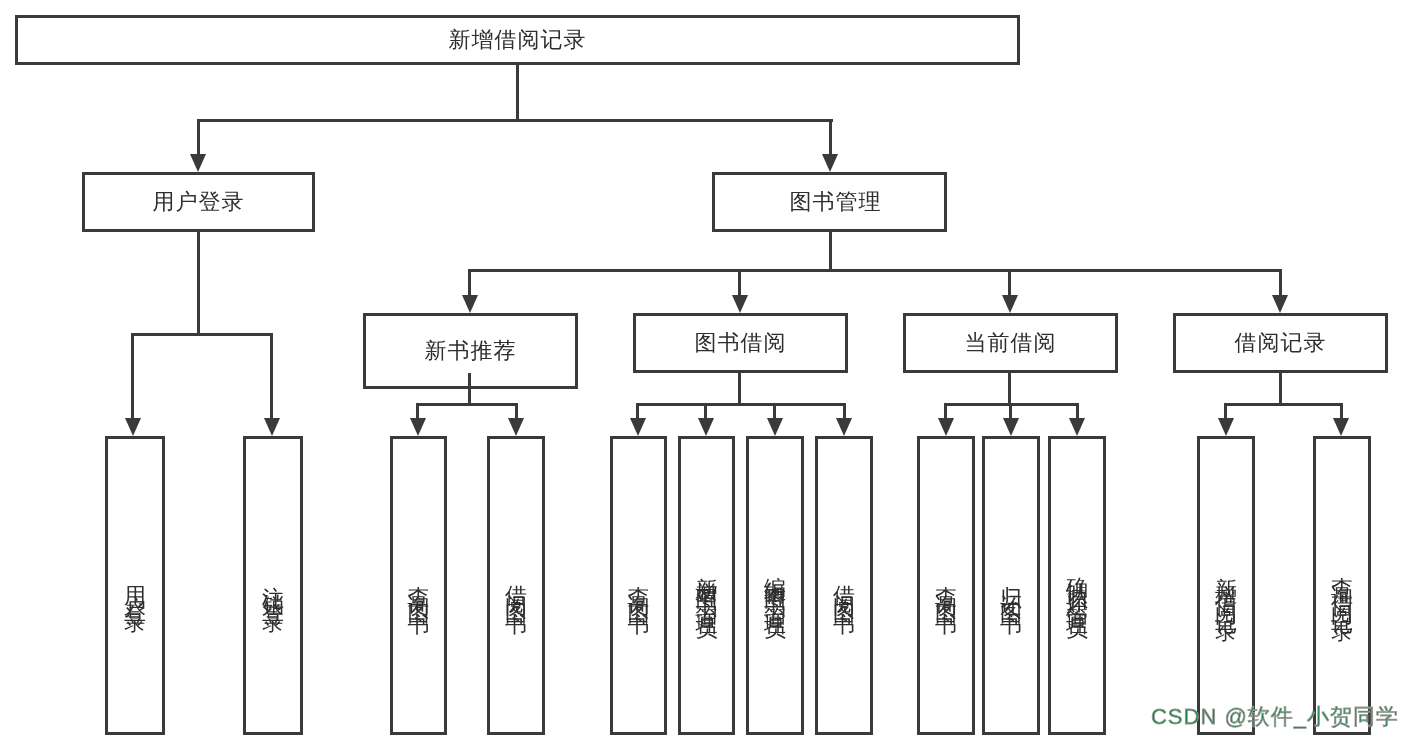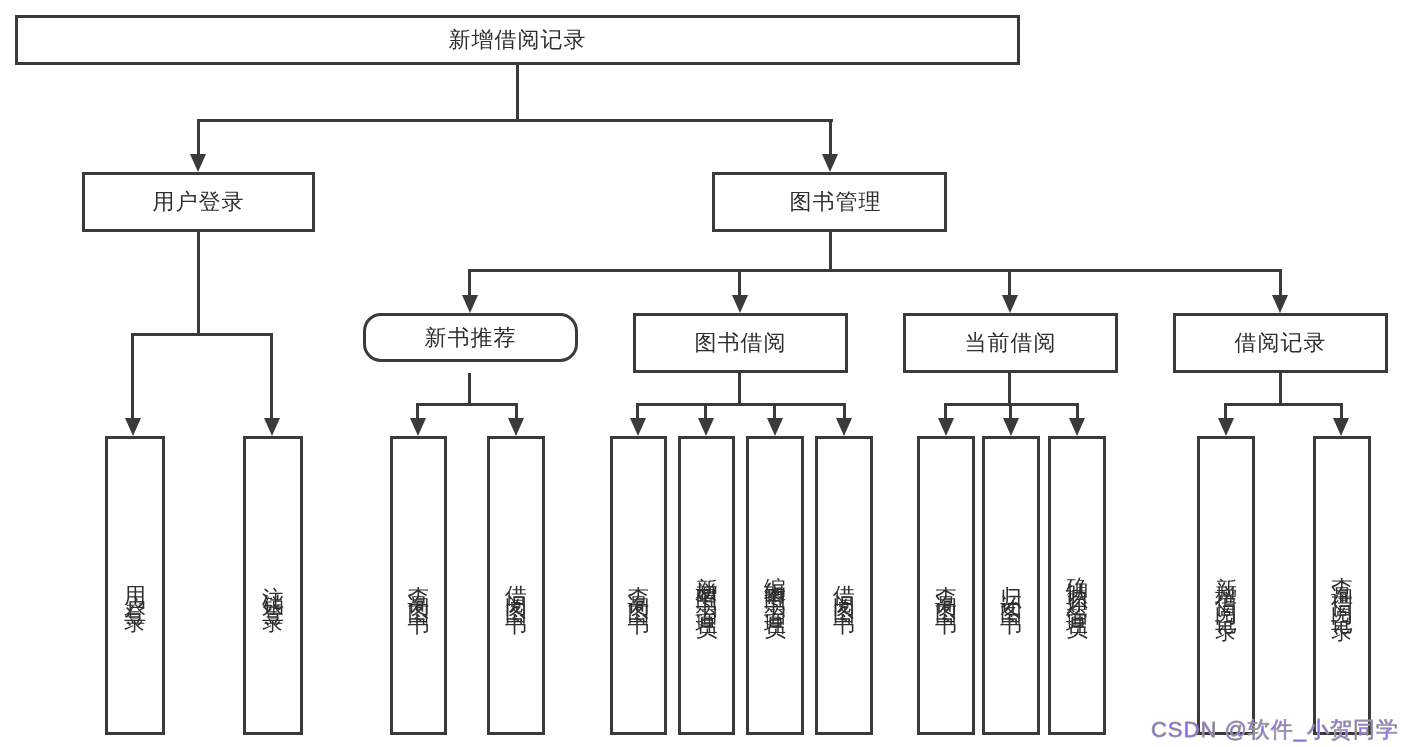--- a/index.html
+++ b/index.html
@@ -21,22 +21,22 @@
     writing-mode:vertical-rl;text-orientation:mixed;letter-spacing:9px;line-height:1;
   }
   .hline{position:absolute;height:3px;background:#3a3a3a;}
   .vline{position:absolute;width:3px;background:#3a3a3a;}
   .arrow{
     position:absolute;width:0;height:0;
     border-left:8px solid transparent;border-right:8px solid transparent;
     border-top:18px solid #3a3a3a;
   }
   .watermark{
-    position:absolute;right:6px;bottom:2px;font-size:22px;
-    color:#8b5cf6;-webkit-text-stroke:0.8px #9d9d9d;letter-spacing:1px;
+    position:absolute;right:6px;bottom:15px;font-size:22px;
+    color:#15803d;-webkit-text-stroke:0.8px #9d9d9d;letter-spacing:1px;
   }
 </style>
 </head>
 <body>
 
 <div id="canvas">
 
   <div class="node" style="left:15px;top:15px;width:1005px;height:50px;">
     <span>新增借阅记录</span>
   </div>
@@ -66,21 +66,21 @@
   <div class="hline" style="left:468px;top:269px;width:814px;"></div>
   <div class="vline" style="left:468px;top:269px;height:28px;"></div>
   <div class="arrow" style="left:462px;top:295px;"></div>
   <div class="vline" style="left:738px;top:269px;height:28px;"></div>
   <div class="arrow" style="left:732px;top:295px;"></div>
   <div class="vline" style="left:1008px;top:269px;height:28px;"></div>
   <div class="arrow" style="left:1002px;top:295px;"></div>
   <div class="vline" style="left:1279px;top:269px;height:28px;"></div>
   <div class="arrow" style="left:1272px;top:295px;"></div>
 
-  <div class="node" style="left:363px;top:313px;width:215px;height:49px;border-radius:18px;">
+  <div class="node" style="left:363px;top:313px;width:215px;height:76px;">
     <span>新书推荐</span>
   </div>
   <div class="node" style="left:633px;top:313px;width:215px;height:60px;">
     <span>图书借阅</span>
   </div>
   <div class="node" style="left:903px;top:313px;width:215px;height:60px;">
     <span>当前借阅</span>
   </div>
   <div class="node" style="left:1173px;top:313px;width:215px;height:60px;">
     <span>借阅记录</span>

